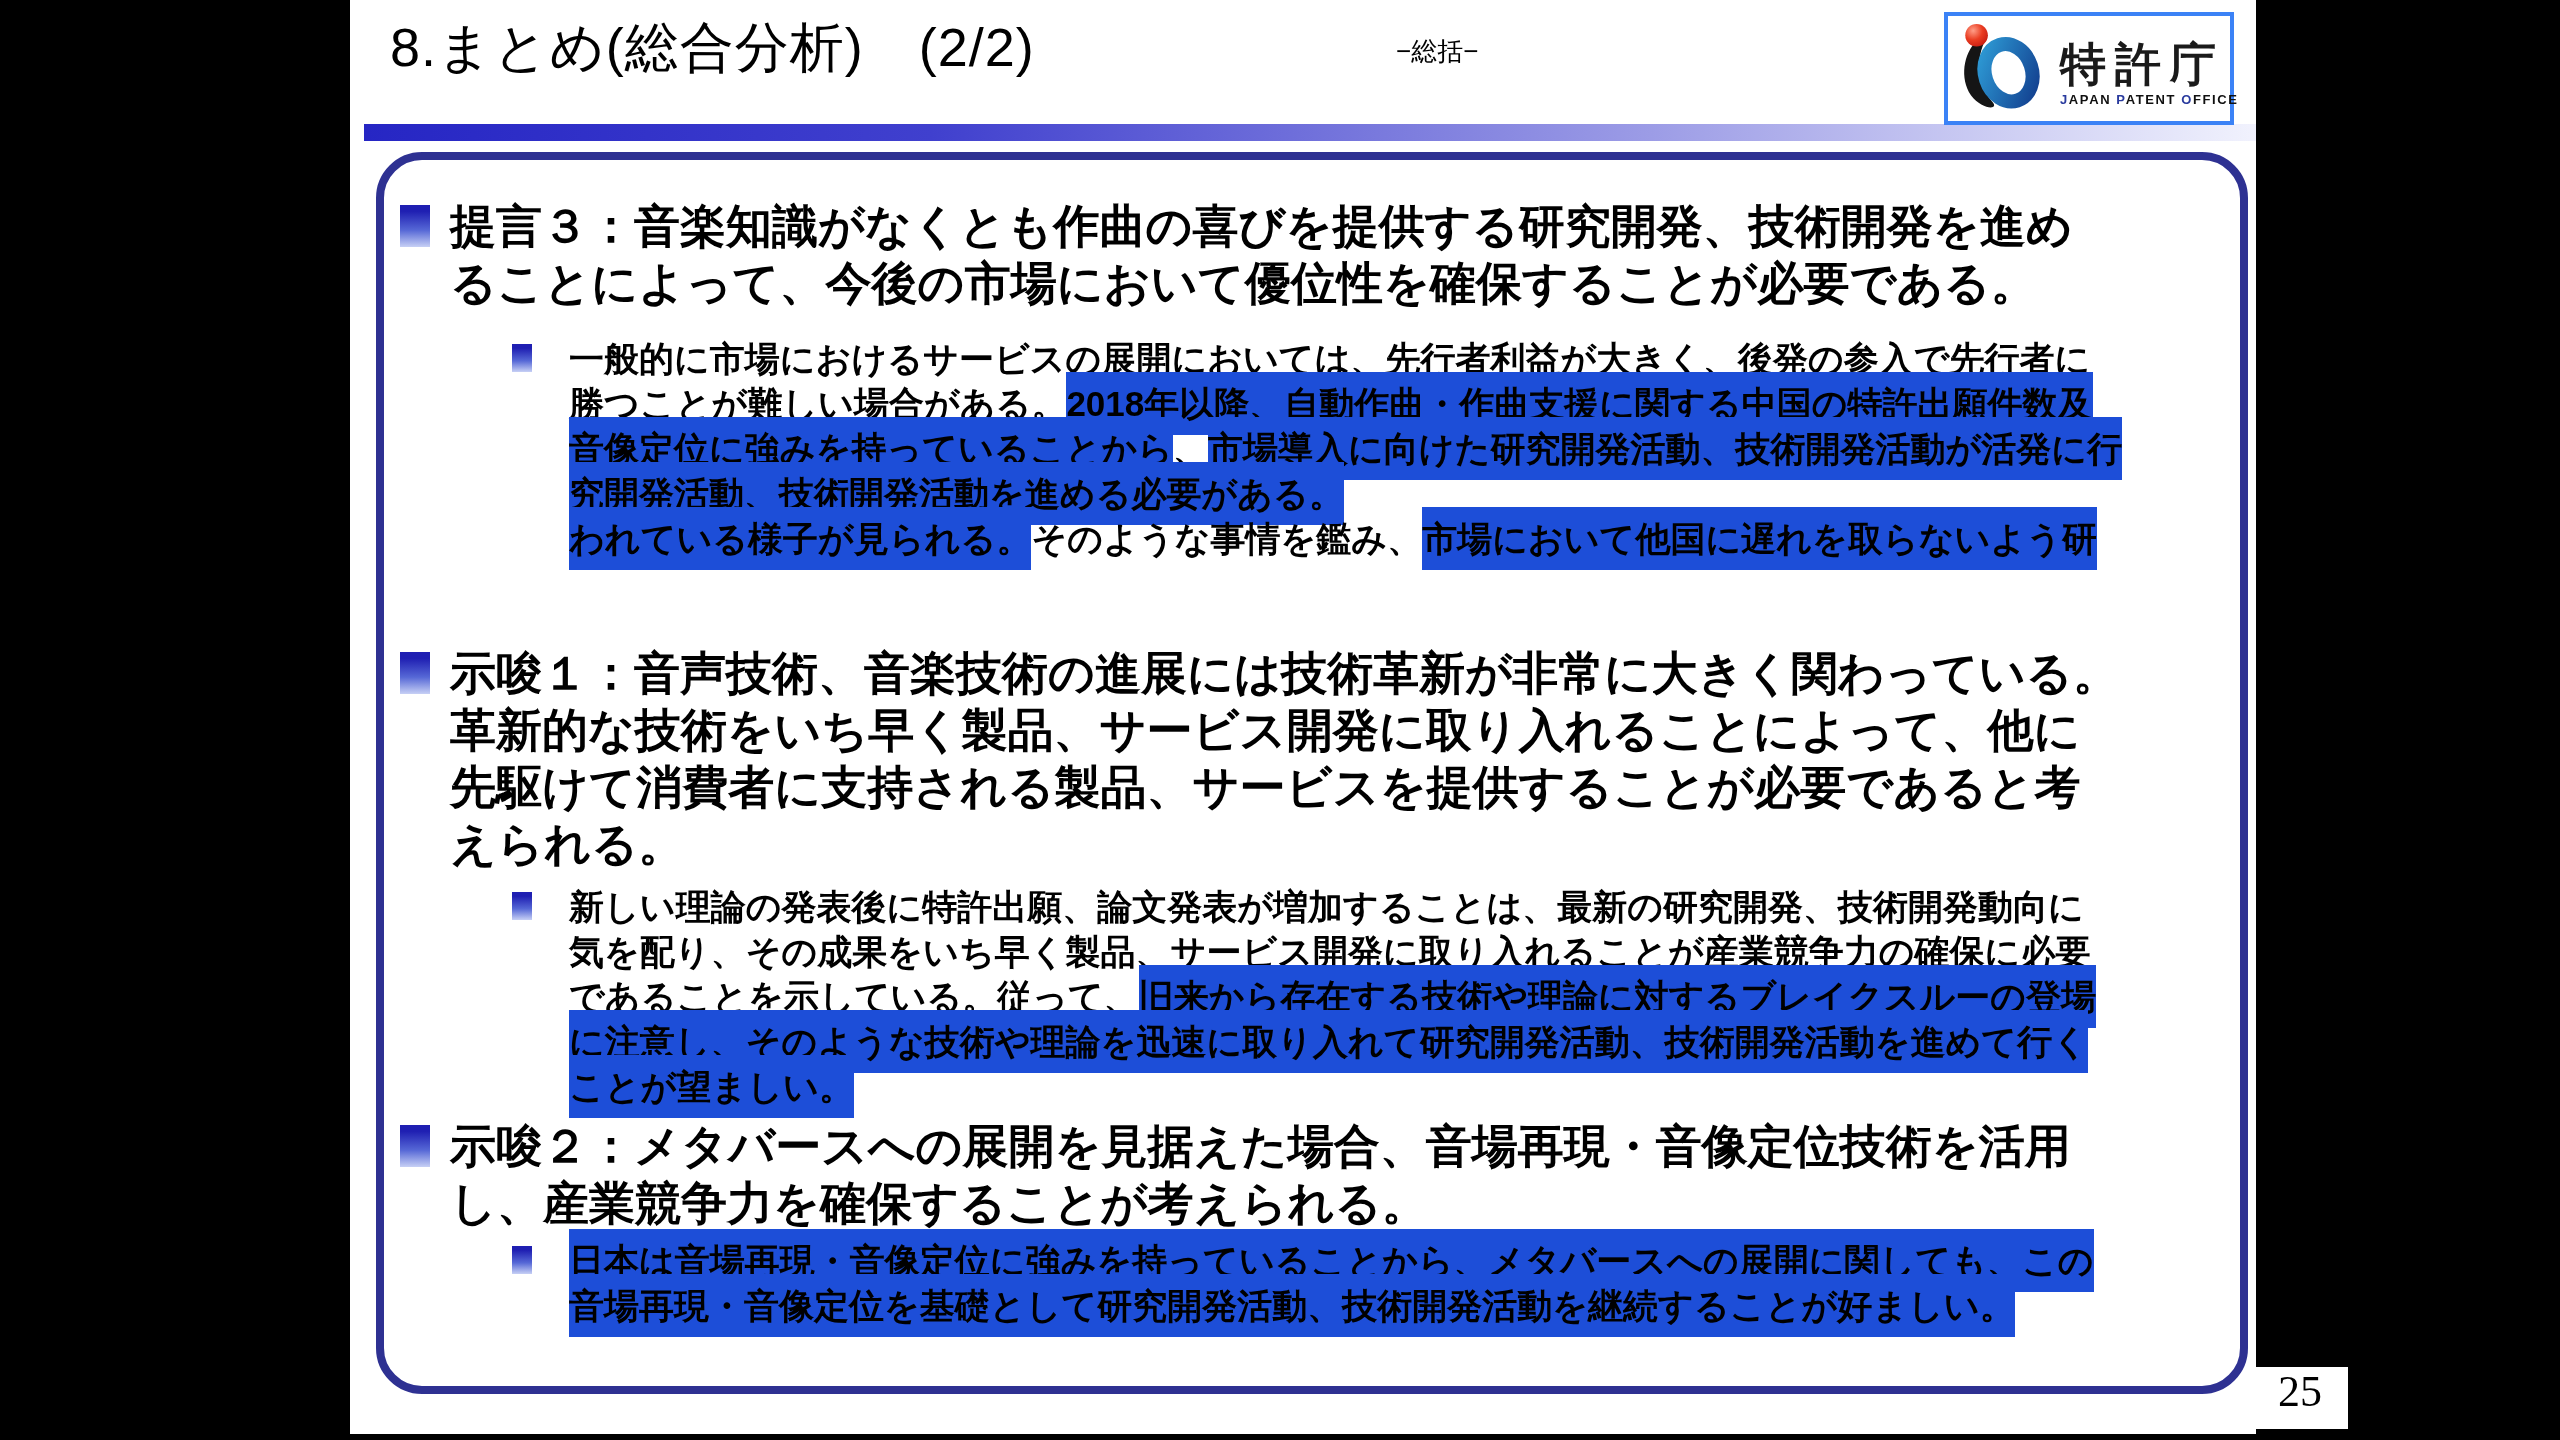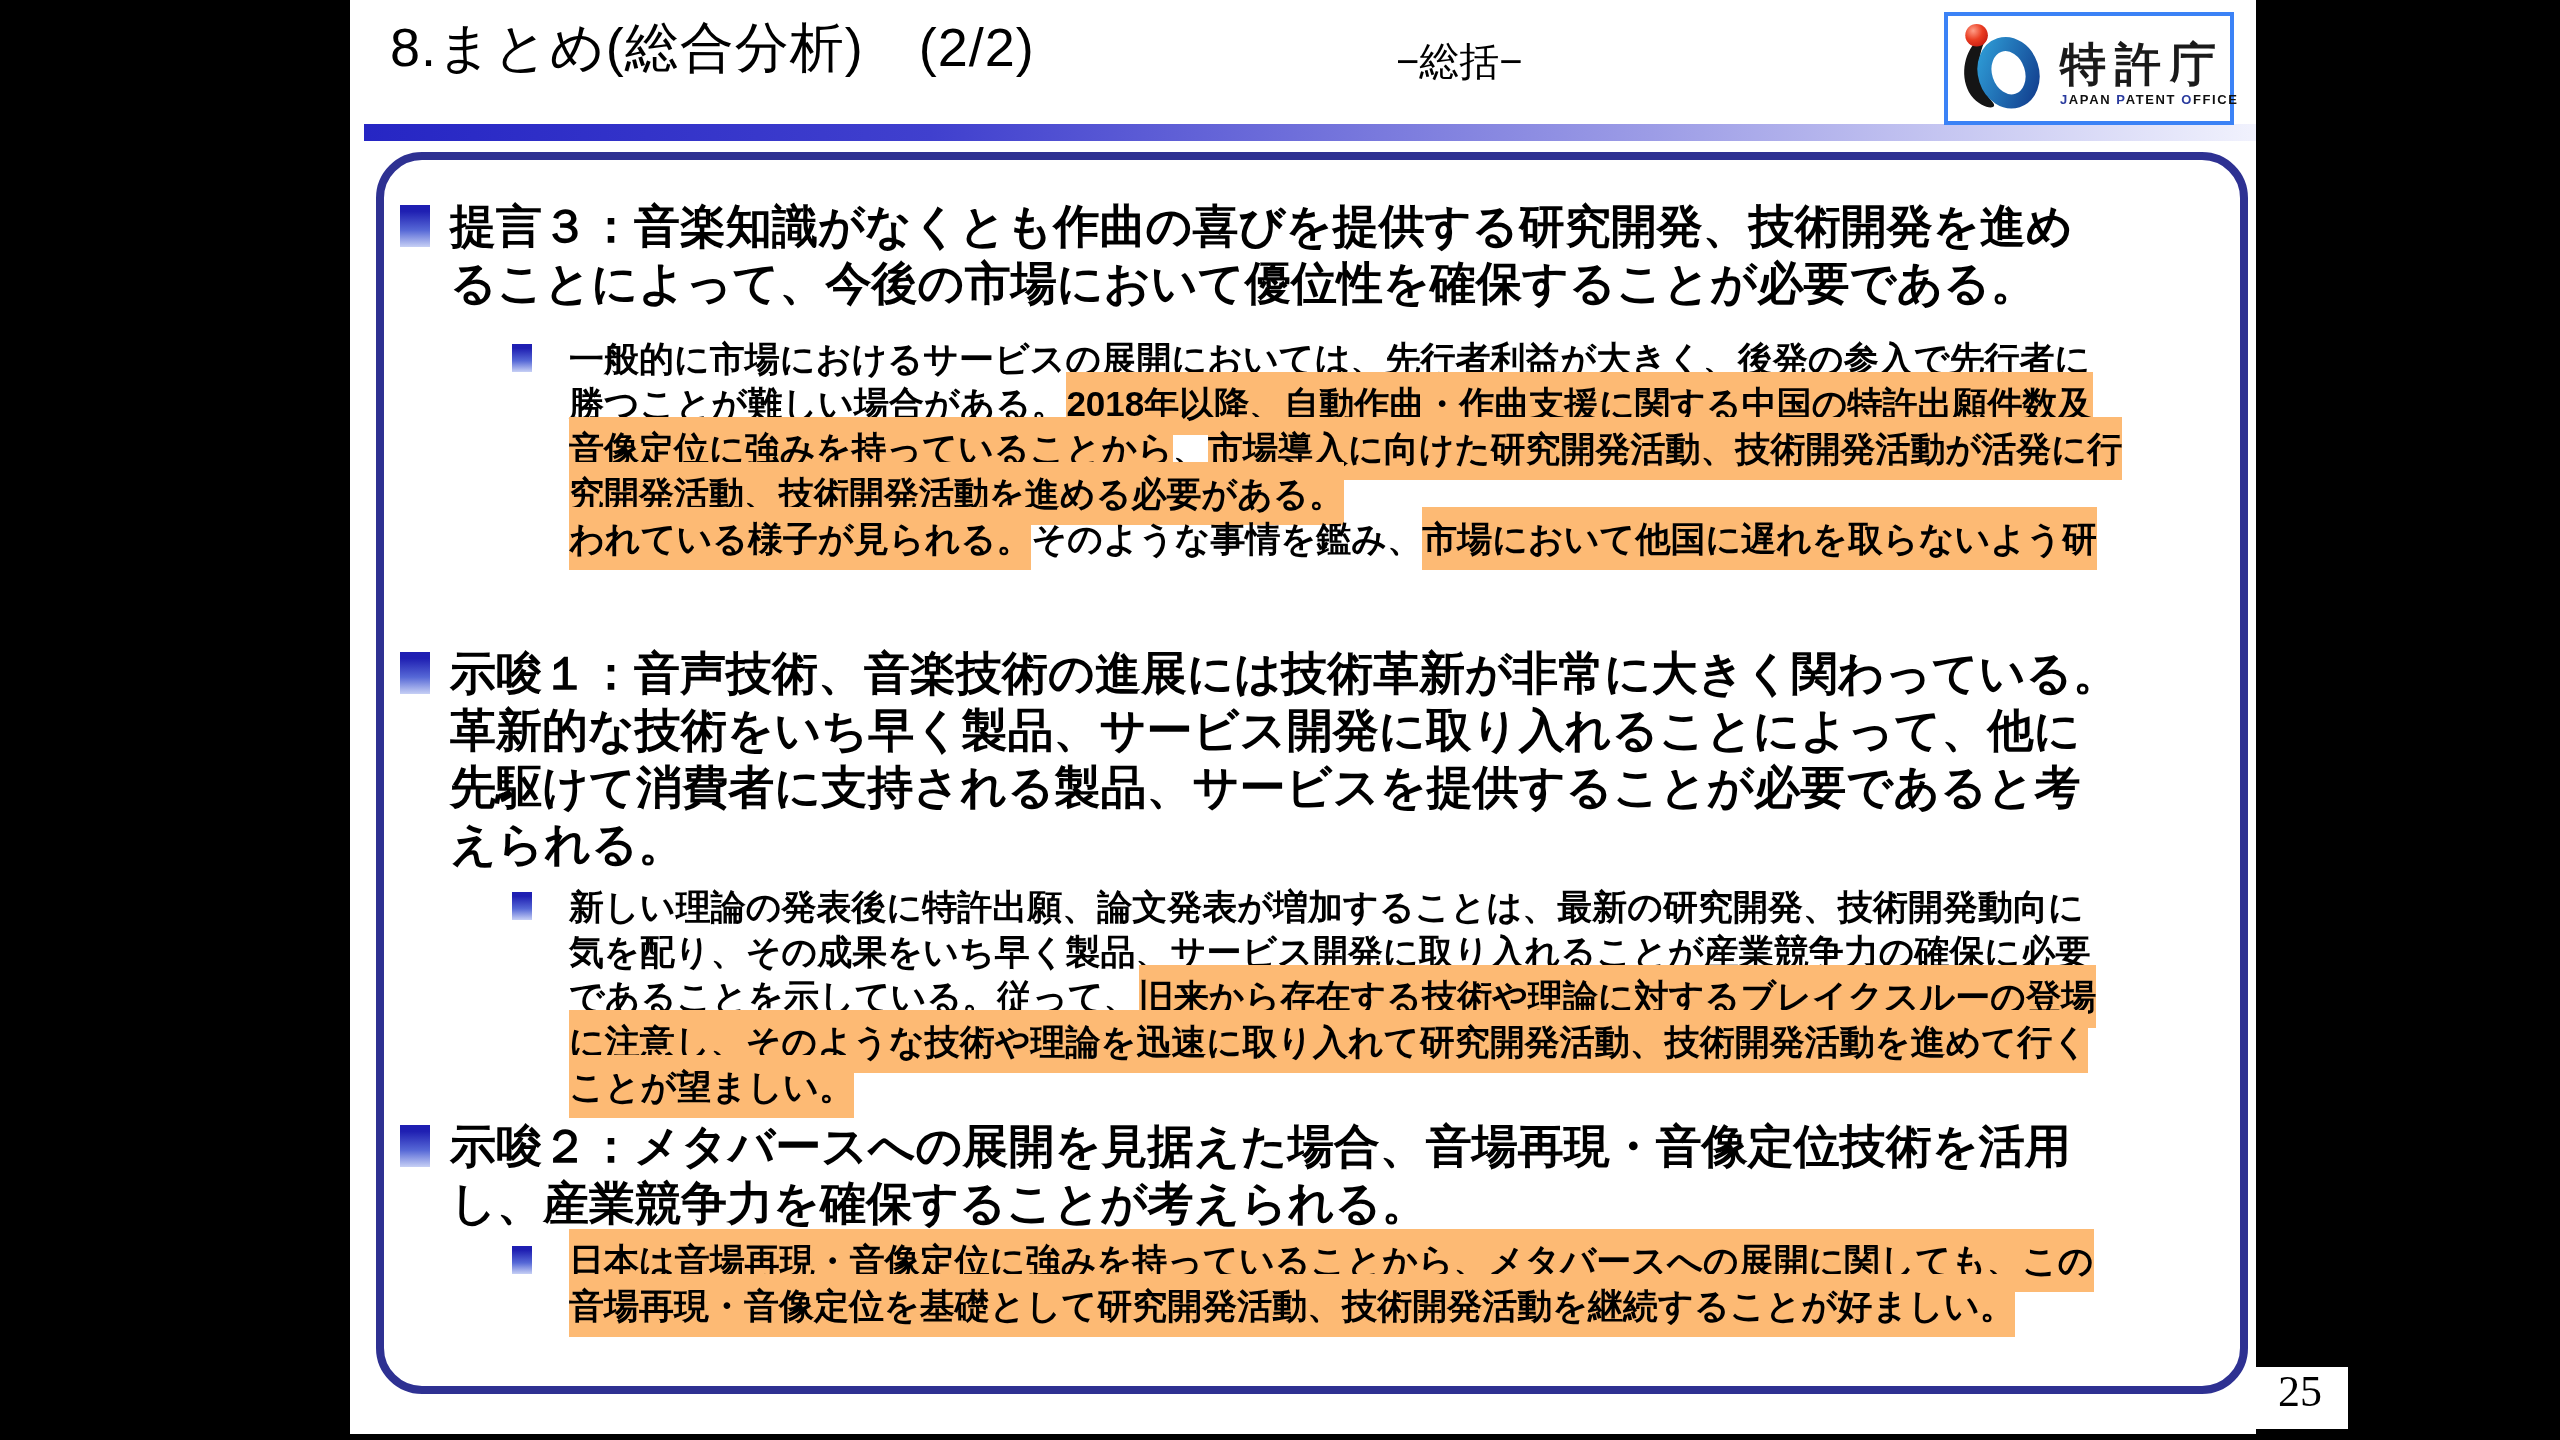--- a/index.html
+++ b/index.html
@@ -11,21 +11,21 @@
   .slide{
     position:absolute;left:350px;top:0;width:1906px;height:1434px;background:#ffffff;
   }
   
   .page-title{
     position:absolute;left:40px;top:12px;
     font-size:54px;font-weight:500;color:#000;letter-spacing:1px;white-space:nowrap;
   }
   .page-subtitle{
     position:absolute;left:1046px;top:34px;
-    font-size:40px;color:#000;white-space:nowrap;
+    font-size:26px;color:#000;white-space:nowrap;
   }
   .title-bar{
     position:absolute;left:14px;top:124px;width:1892px;height:17px;
     background:linear-gradient(to right,#2626c4 0%,#4040ce 30%,#9c9ce6 68%,#f1f2fd 100%);
   }
   
   .logo-box{
     position:absolute;left:1594px;top:12px;width:290px;height:113px;
     background:#fff;border:4px solid #3b82f6;box-sizing:border-box;
   }
@@ -54,21 +54,21 @@
   .heading .bullet{width:30px;height:42px;margin:7px 8px 0 0;}
   .sub{left:128px;font-size:35px;font-weight:bold;}
   .sub .line{line-height:45px;}
   .sub .bullet{width:20px;height:28px;margin:8px 25px 0 0;}
   .heading-0{top:38px;}
   .sub-0{top:176px;}
   .heading-1{top:485px;}
   .sub-1{top:724px;}
   .heading-2{top:958px;}
   .sub-2{top:1078px;}
-  .hl{background:#fdba74;padding:12px 0;}
+  .hl{background:#1d4ed8;padding:12px 0;}
   
   .notch{position:absolute;left:2256px;top:1367px;width:92px;height:62px;background:#fff;}
   .page-num{
     position:absolute;left:22px;top:-10px;
     font-family:"Liberation Serif", serif;font-size:44px;color:#000;line-height:70px;
   }
 </style>
 </head>
 <body>
 

